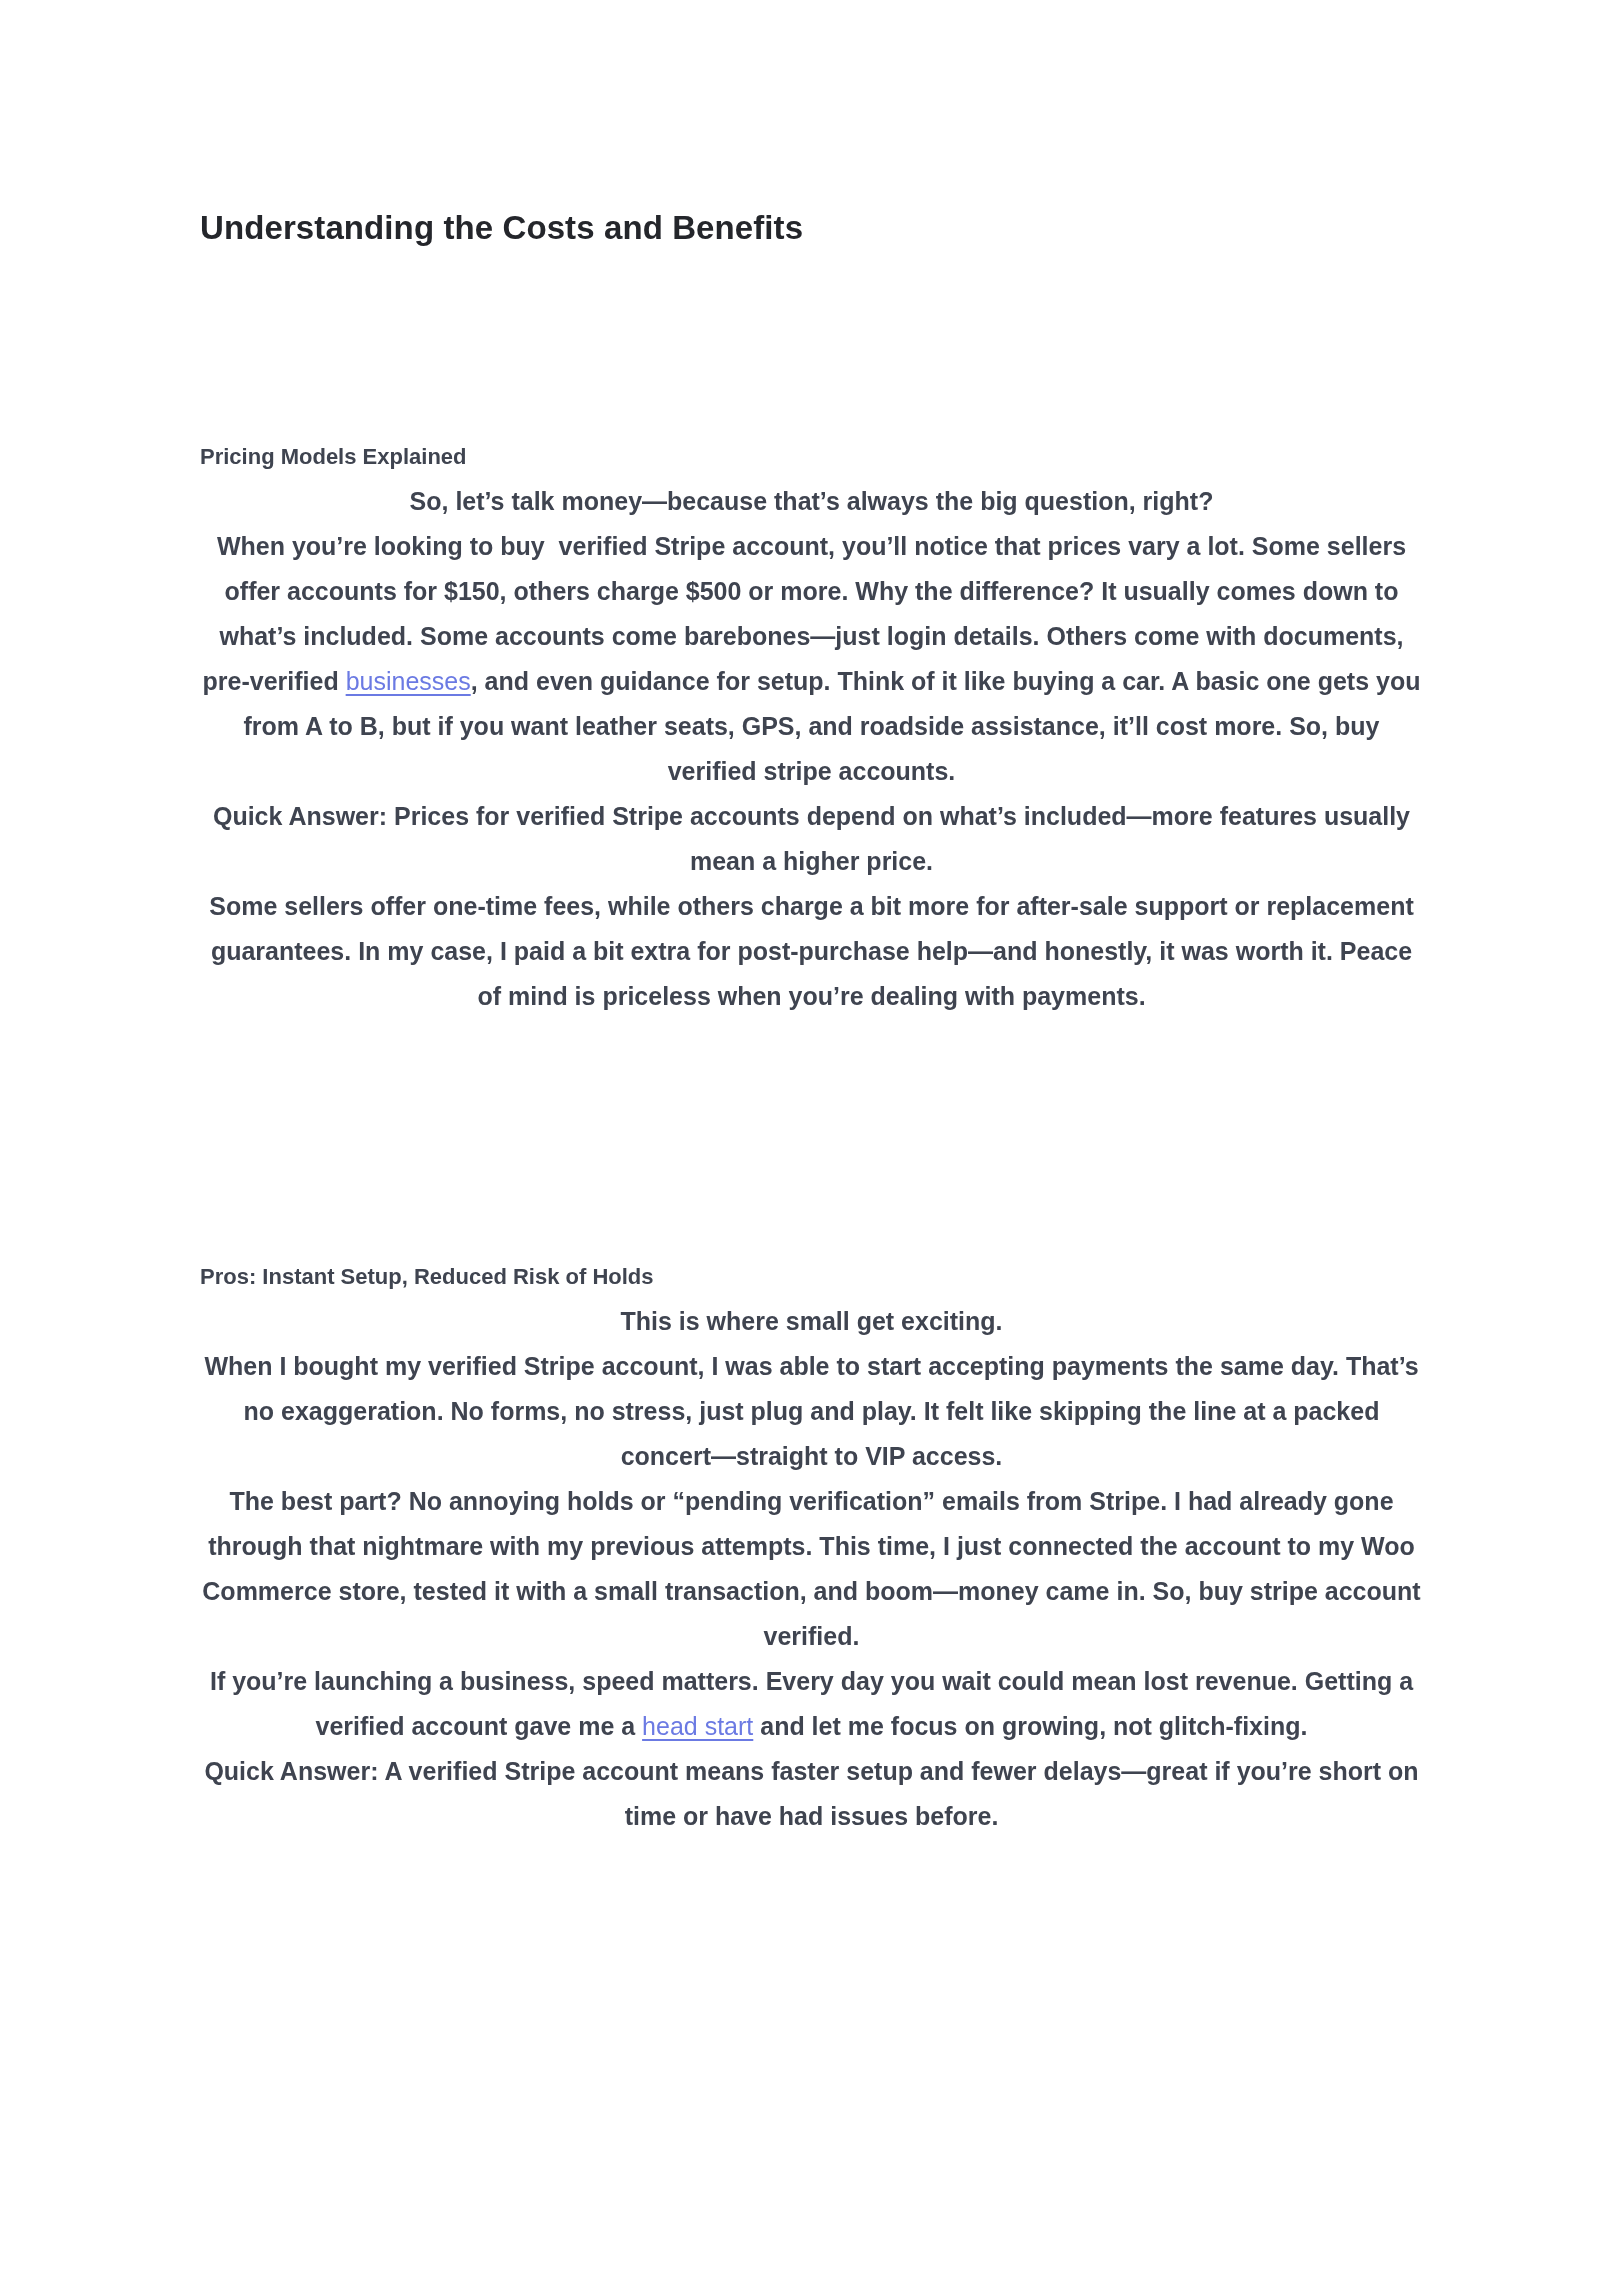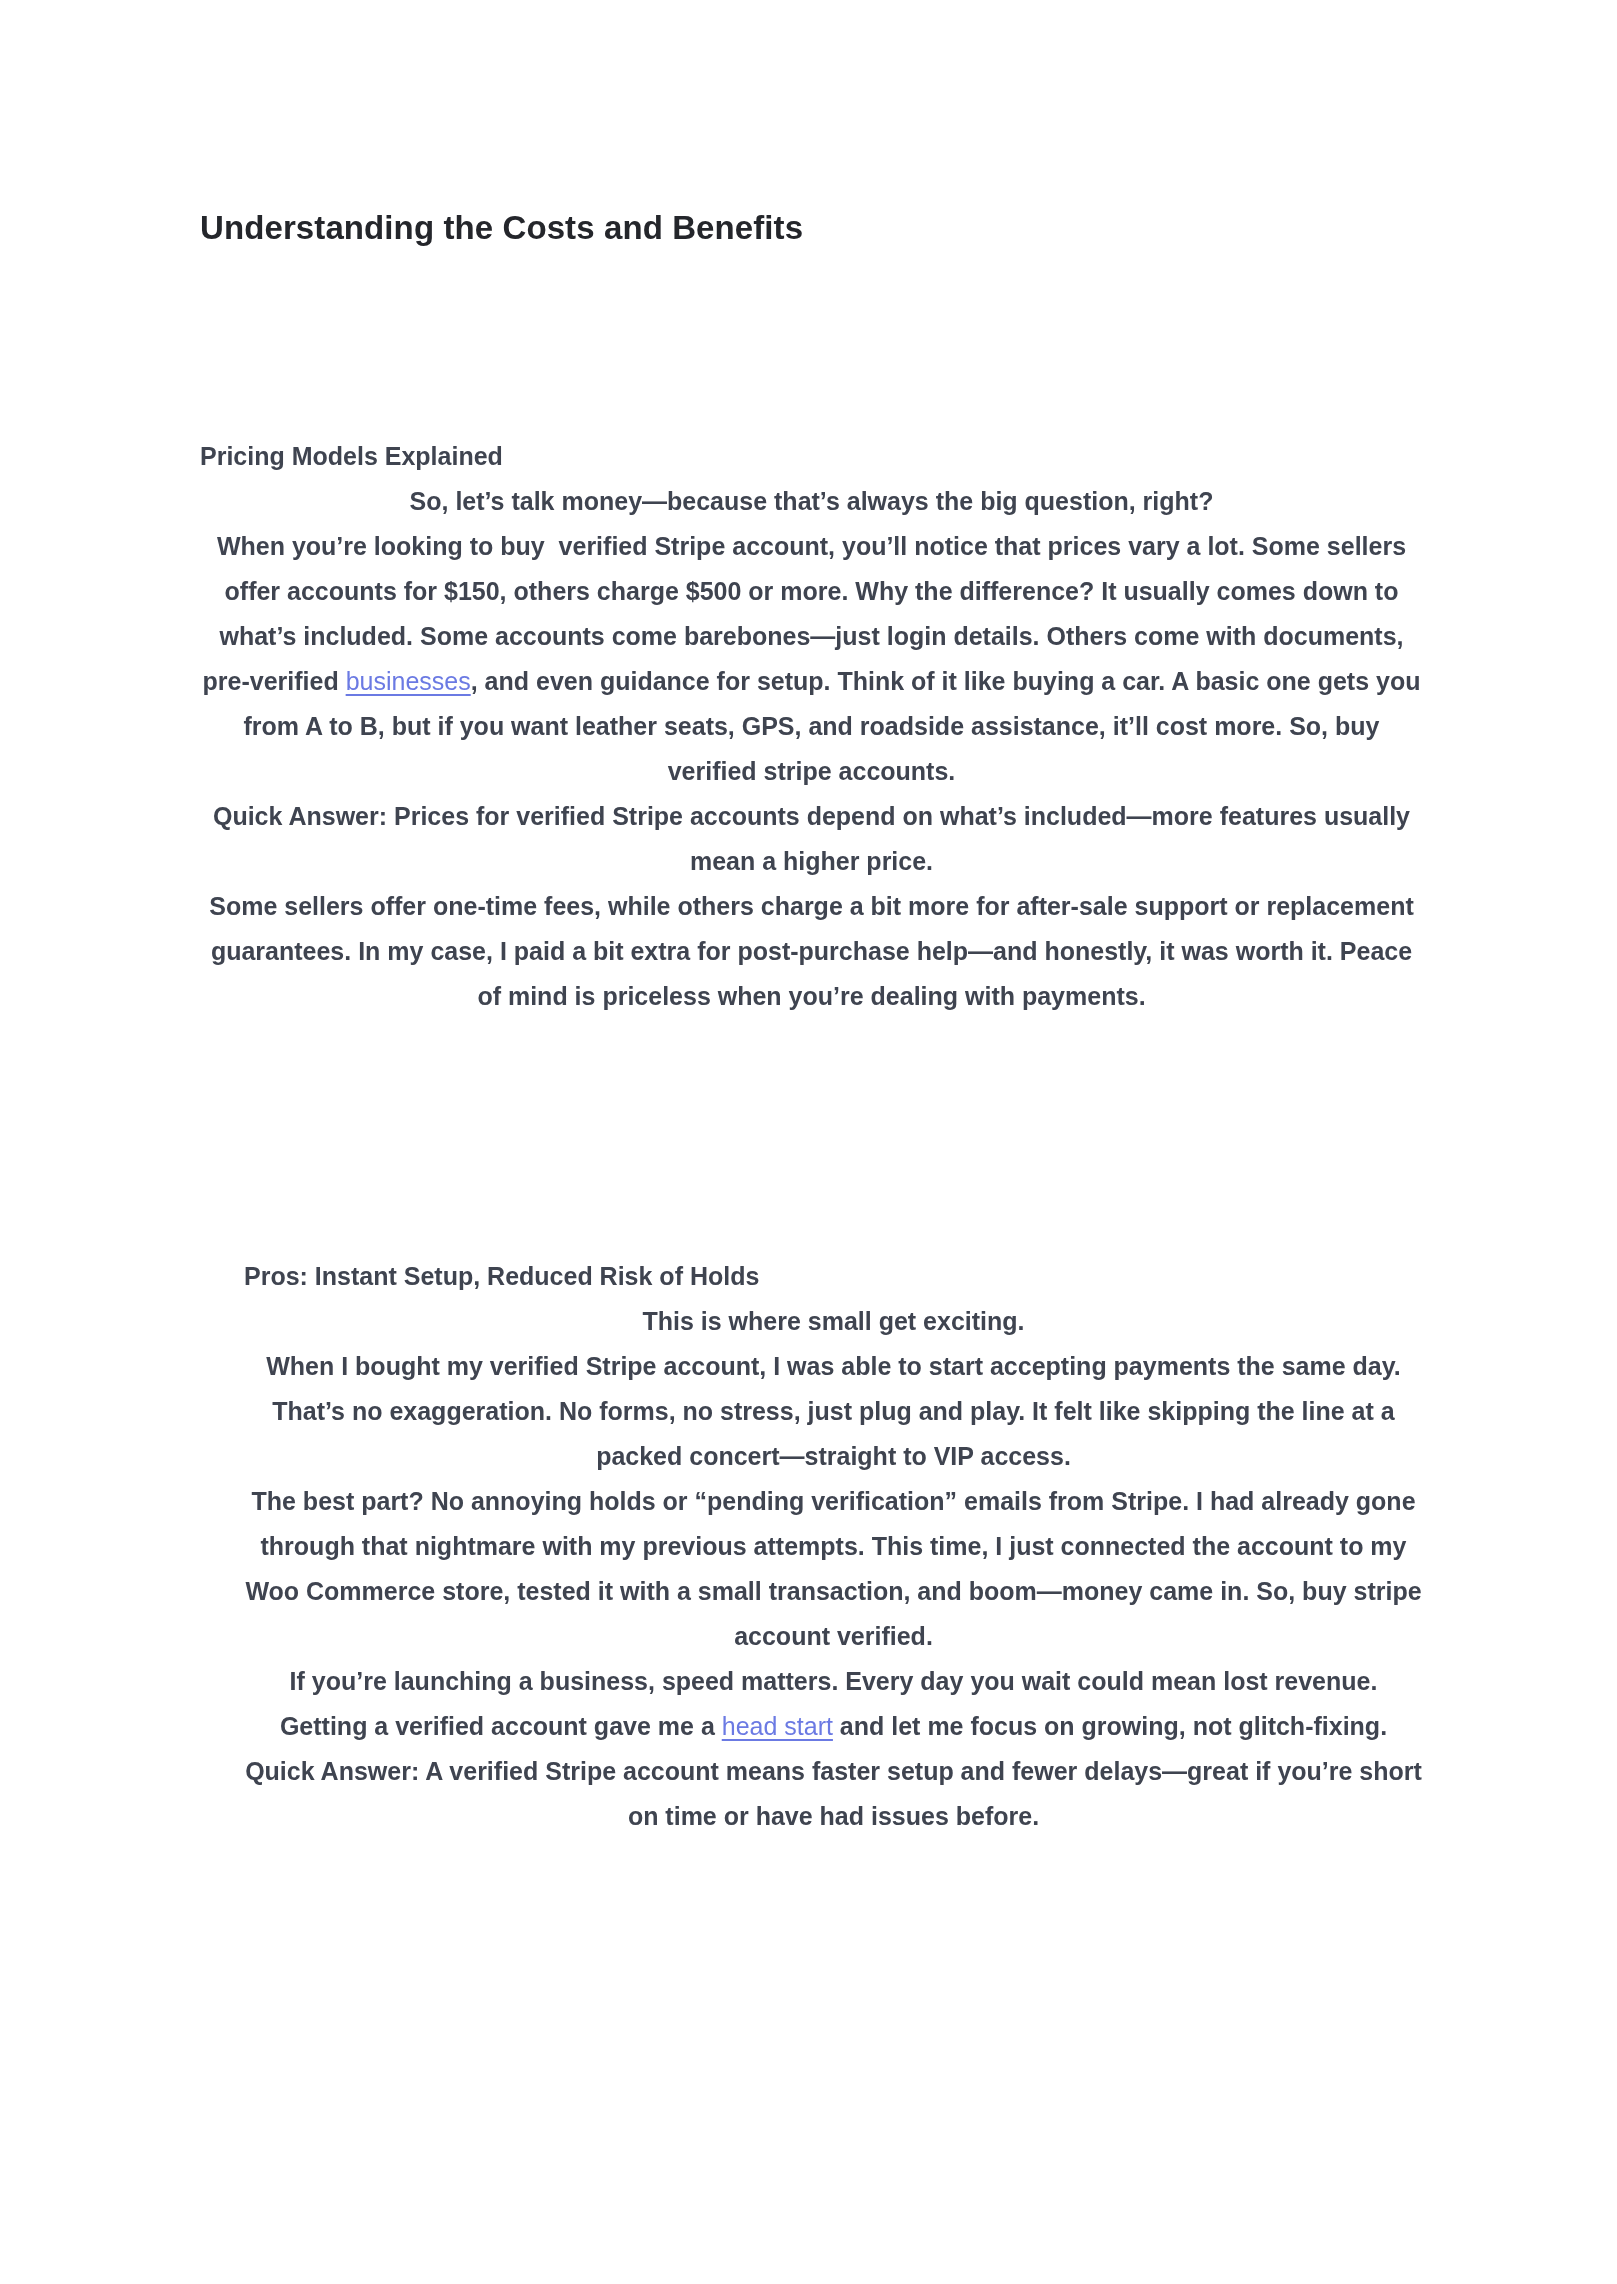--- a/index.html
+++ b/index.html
@@ -26,24 +26,23 @@
     font-weight: 700;
     letter-spacing: 0.1px;
     color: var(--title-color, #24262b);
     margin: 0 0 187px 0;
   }
   .doc-body {
     max-width: 1223px;
   }
   .doc-section + .doc-section {
     margin-top: 235px;
-    margin-left: 44px;
   }
   .section-heading {
-    font-size: 25px;
+    font-size: 22px;
     line-height: 45px;
     font-weight: 700;
     color: var(--body-color, #3f4450);
     margin: 0;
   }
   .paragraph {
     font-size: 25px;
     line-height: 45px;
     font-weight: 700;
     color: var(--body-color, #3f4450);

